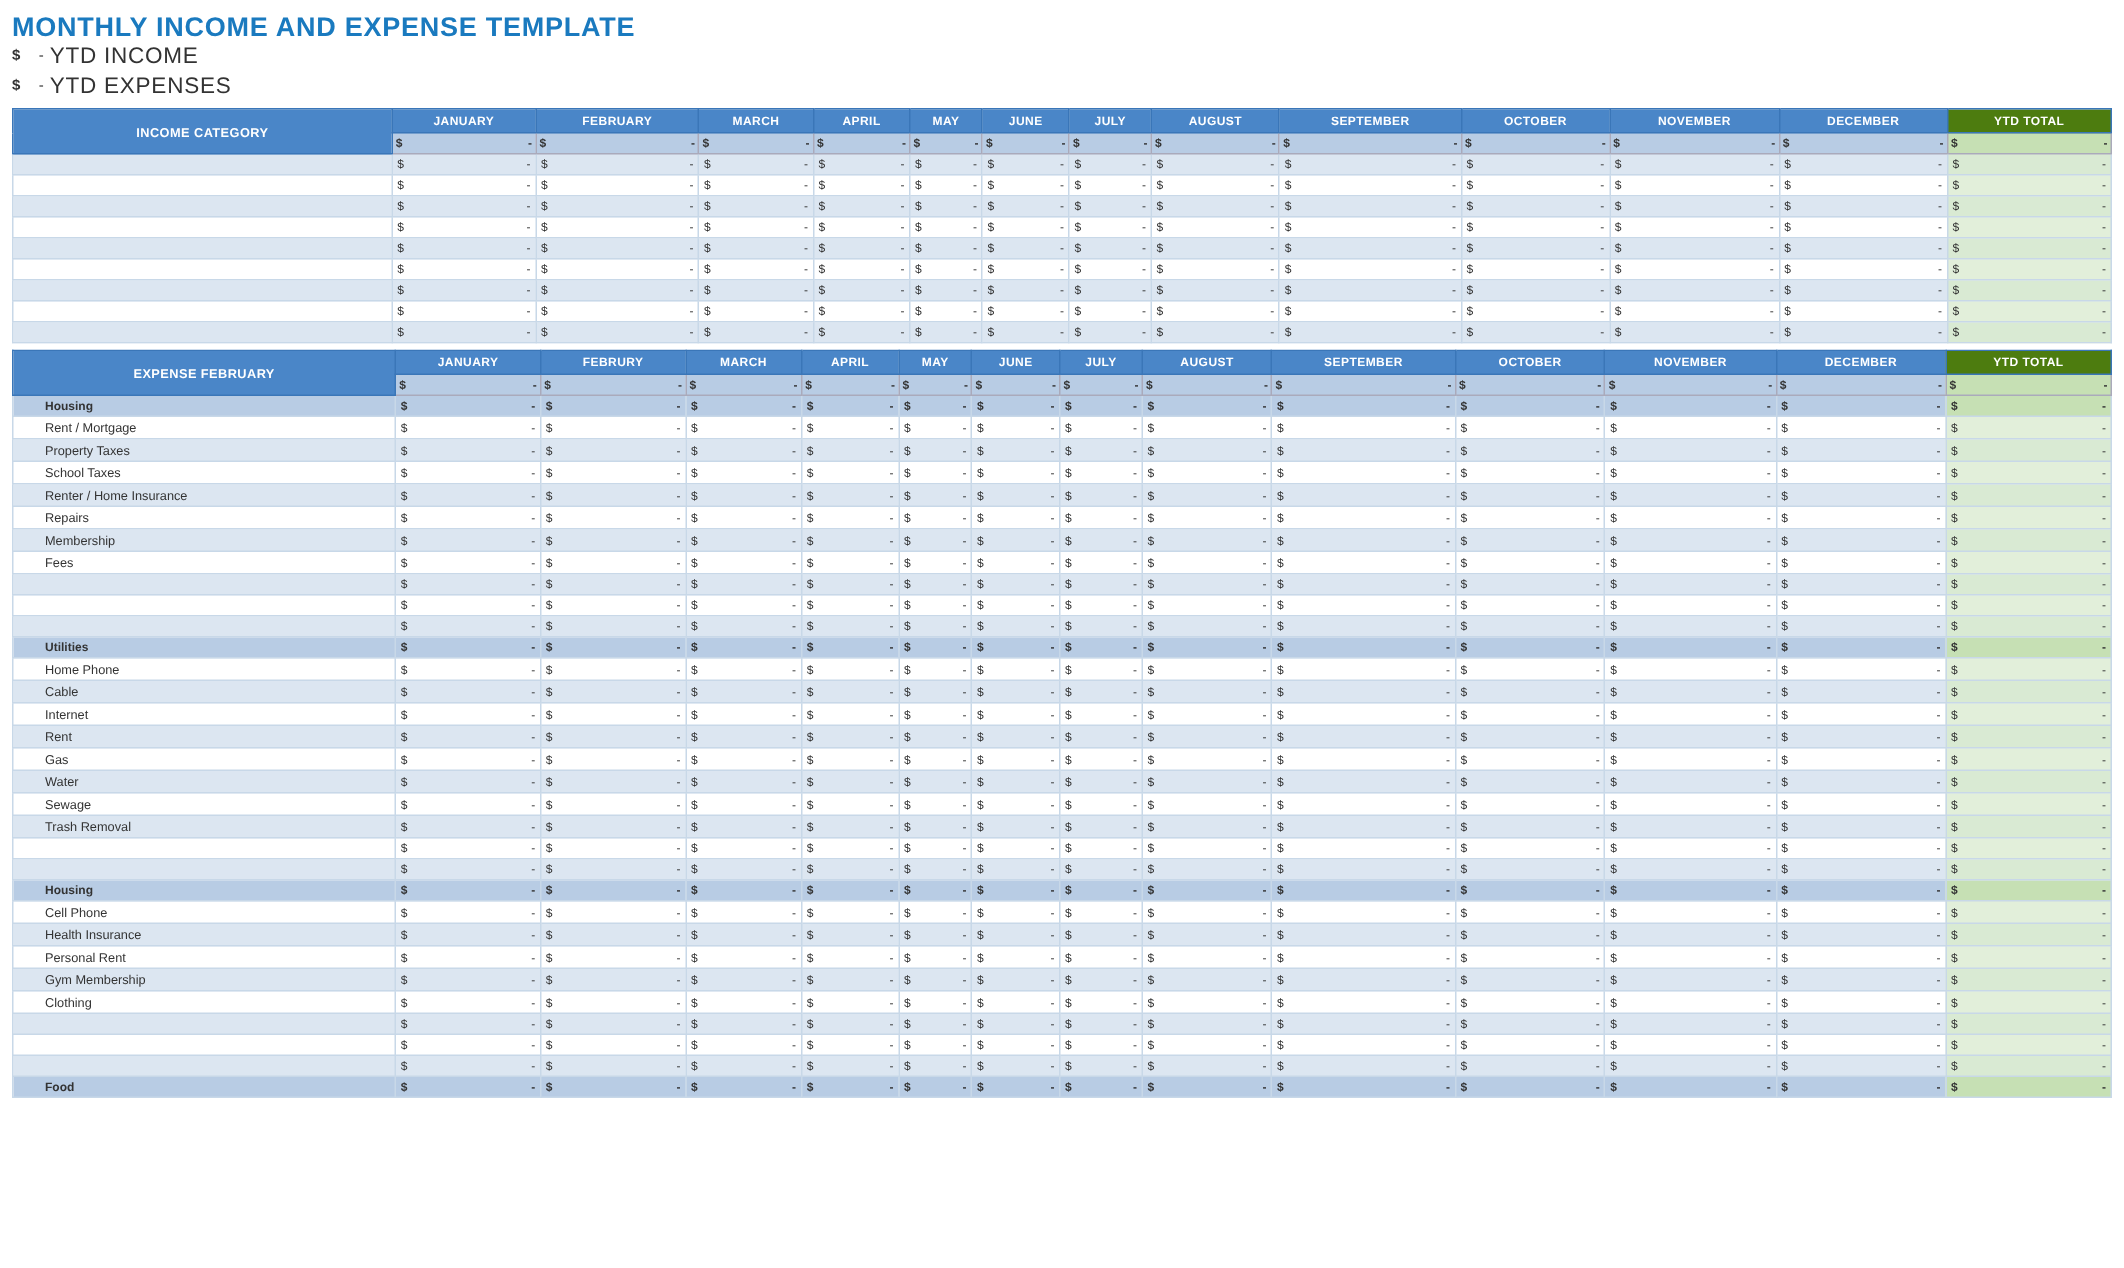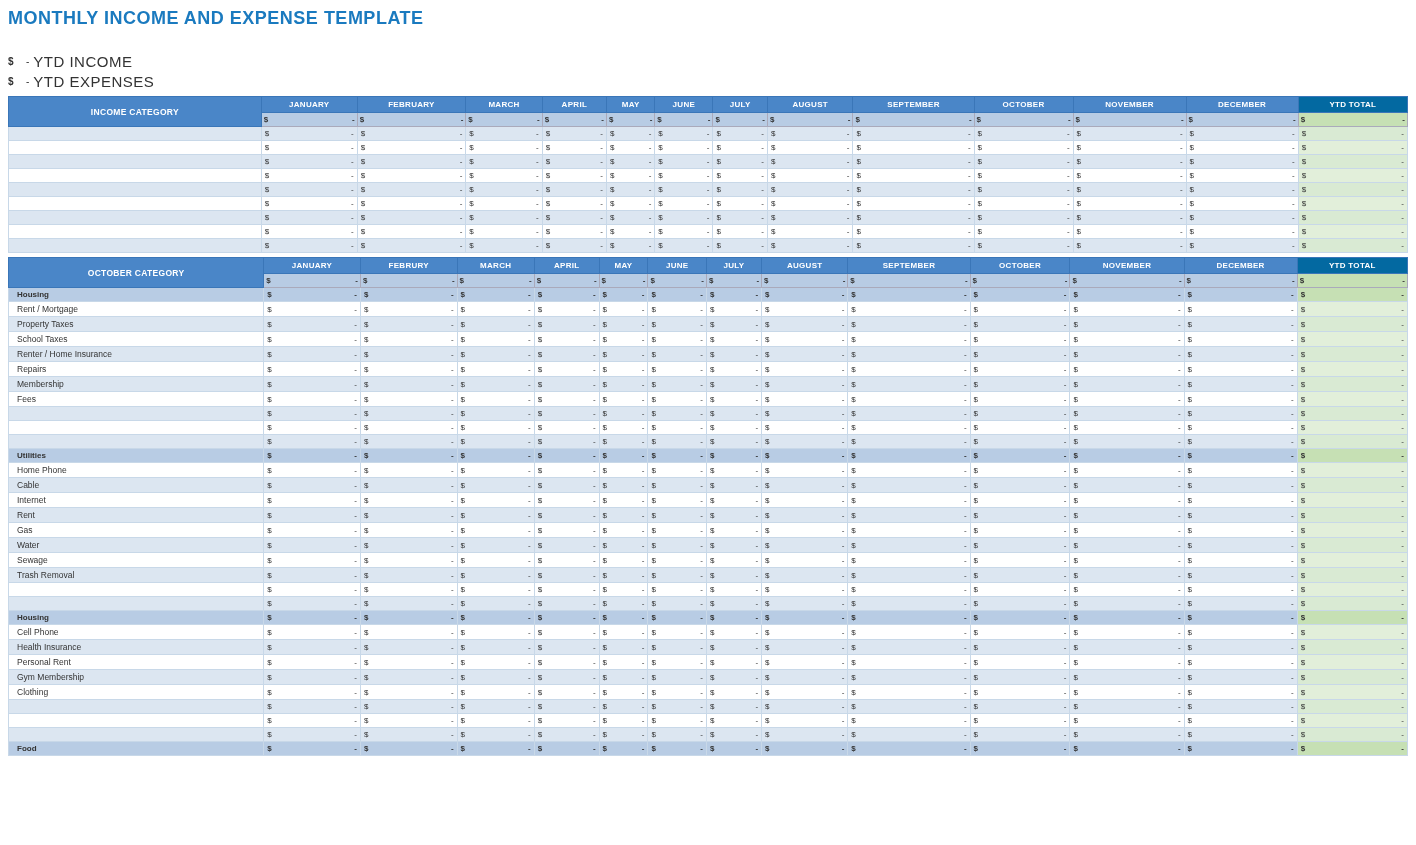--- a/index.html
+++ b/index.html
@@ -1,18 +1,18 @@
 <!DOCTYPE html>
 <html><head>
   <meta charset="utf-8">
   <style>
     * { box-sizing: border-box; margin: 0; padding: 0; }
     body { font-family: Arial, sans-serif; font-size: 10px; background: #fff; padding: 8px; }
     
-    h1 { color: #1a7abf; font-size: 18px; font-weight: bold; margin-bottom: 24px; text-transform: uppercase; letter-spacing: 0.5px; }
+    h1 { color: #1a7abf; font-size: 18px; font-weight: bold; margin-bottom: 0; text-transform: uppercase; letter-spacing: 0.5px; }
     
     .ytd-info { margin-bottom: 6px; }
     .ytd-row { display: flex; align-items: center; gap: 4px; margin-bottom: 3px; font-size: 10px; }
     .ytd-dollar { font-weight: bold; color: #333; }
     .ytd-dash { color: #333; }
     .ytd-label { color: #333; font-size: 15px; letter-spacing: 0.5px; }
     
     .table-container { margin-bottom: 4px; overflow-x: auto; }
     
     table { border-collapse: collapse; width: 100%; font-size: 8.5px; }
@@ -28,21 +28,21 @@
       letter-spacing: 0.3px;
     }
     
     th.category-header {
       background: #4a86c8;
       text-align: center;
       font-size: 8.5px;
     }
     
     th.ytd-header {
-      background: #0369a1;
+      background: #4d7c0f;
     }
     
     .subheader-row td {
       background: #b8cce4;
       color: #333;
       font-weight: bold;
       text-align: center;
       padding: 2px;
       border: 1px solid #aab;
       font-size: 8px;
@@ -55,21 +55,21 @@
     td {
       border: 1px solid #c8d8e8;
       padding: 2px 3px;
       color: #333;
       height: 14px;
     }
     
     td.category-cell {
       background: #fff;
       color: #333;
-      padding-left: 8px;
+      padding-left: 21px;
       min-width: 120px;
     }
     
     td.money-cell {
       text-align: right;
       color: #333;
       font-size: 8px;
       background: #fff;
     }
     
@@ -953,21 +953,21 @@
           </td>
         </tr>
       </tbody>
   </table>
 </div>
 
 <div class="table-container expense-section">
   <table>
     <thead>
       <tr>
-        <th class="category-header" rowspan="2">OCTOBER CATEGORY</th>
+        <th class="category-header" rowspan="2">EXPENSE FEBRUARY</th>
         <th>JANUARY</th>
         <th>FEBRURY</th>
         <th>MARCH</th>
         <th>APRIL</th>
         <th>MAY</th>
         <th>JUNE</th>
         <th>JULY</th>
         <th>AUGUST</th>
         <th>SEPTEMBER</th>
         <th>OCTOBER</th>

